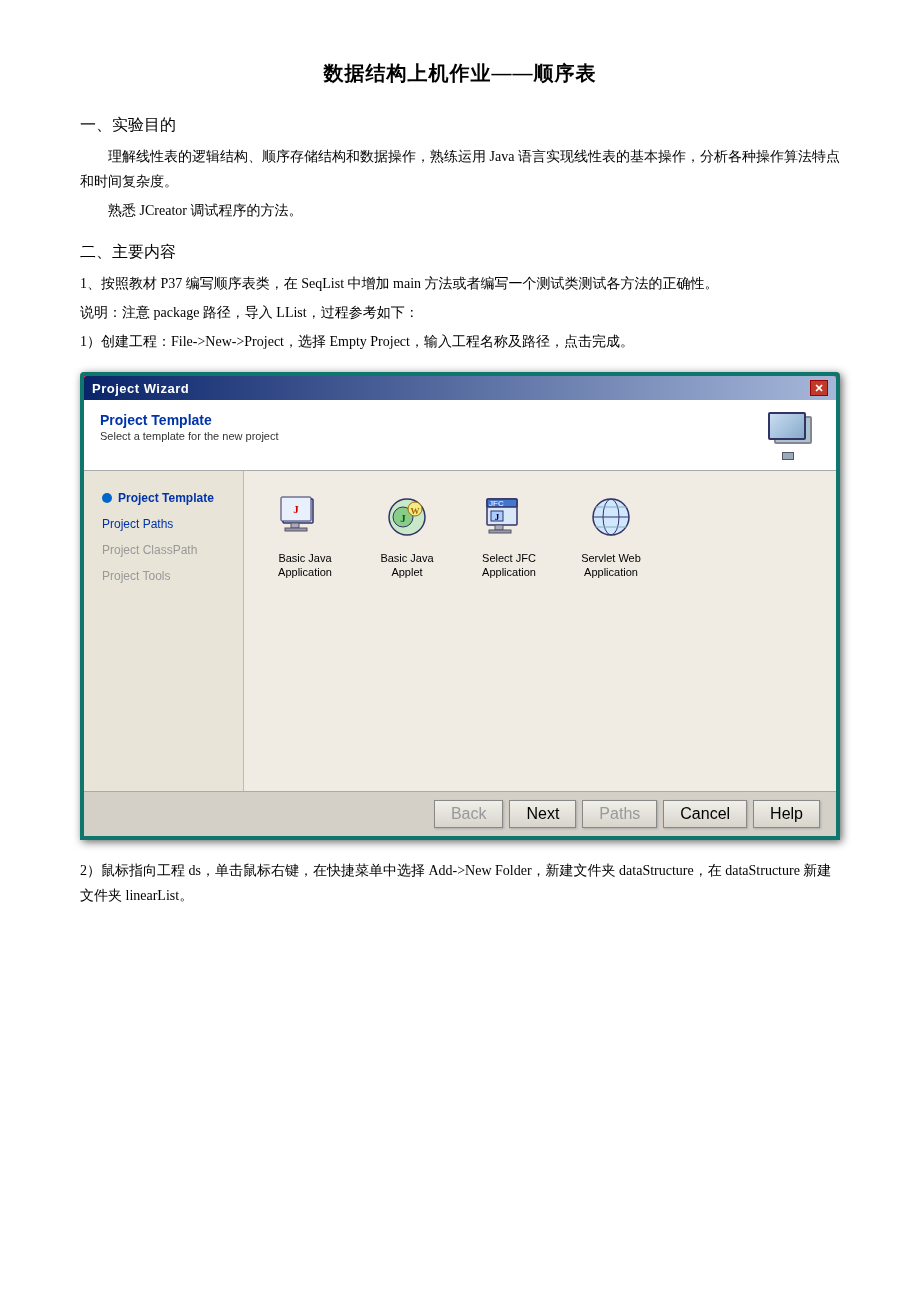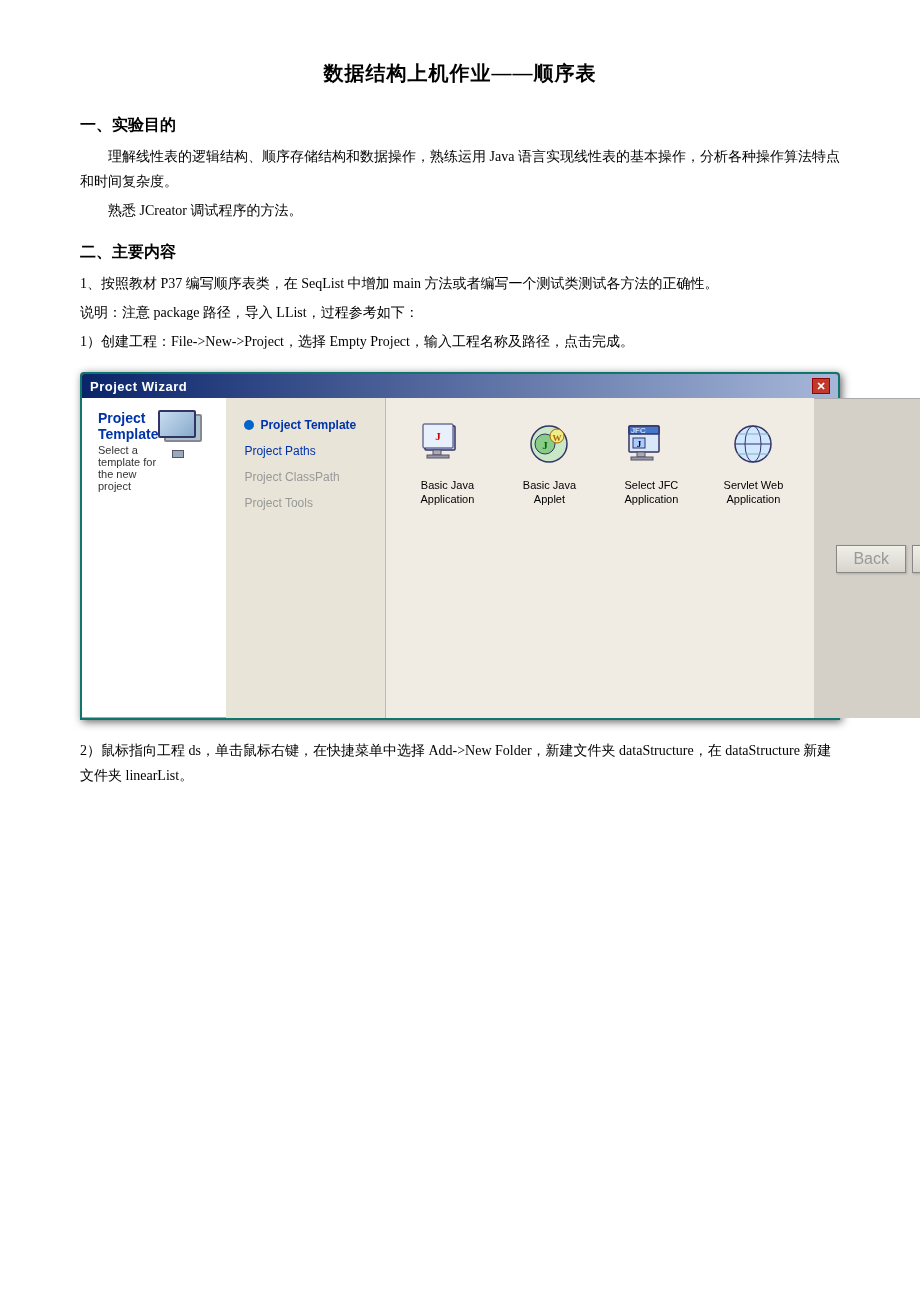--- a/index.html
+++ b/index.html
@@ -16,39 +16,39 @@
     .page-title {
       text-align: center;
       font-size: 20px;
       font-weight: bold;
       margin-bottom: 28px;
       letter-spacing: 1px;
     }
 
     .section-heading {
       font-size: 16px;
-      font-weight: bold;
+      font-weight: normal;
       margin-bottom: 8px;
       margin-top: 18px;
     }
 
     .paragraph {
       text-indent: 2em;
       line-height: 1.8;
       margin-bottom: 4px;
     }
 
     .no-indent {
       line-height: 1.8;
       margin-bottom: 4px;
     }
 
     
     .wizard-dialog {
-      border: 2px solid #0f766e;
+      border: 4px solid #0f766e;
       background: #ef4444;
       width: 760px;
       margin: 18px auto;
       box-shadow: 2px 2px 8px #666;
       border-radius: 4px 4px 0 0;
       font-family: "Tahoma", "Arial", sans-serif;
       font-size: 12px;
     }
 
     .wizard-titlebar {
@@ -79,21 +79,21 @@
       font-size: 11px;
       cursor: pointer;
       display: flex;
       align-items: center;
       justify-content: center;
       font-weight: bold;
     }
 
     .wizard-body {
       display: flex;
-      flex-direction: row;
+      flex-direction: column;
       padding: 0;
       border-radius: 16px;
     }
 
     .wizard-header-area {
       background: #fff;
       padding: 12px 16px 10px 16px;
       border-bottom: 1px solid #aaa;
     }
 

